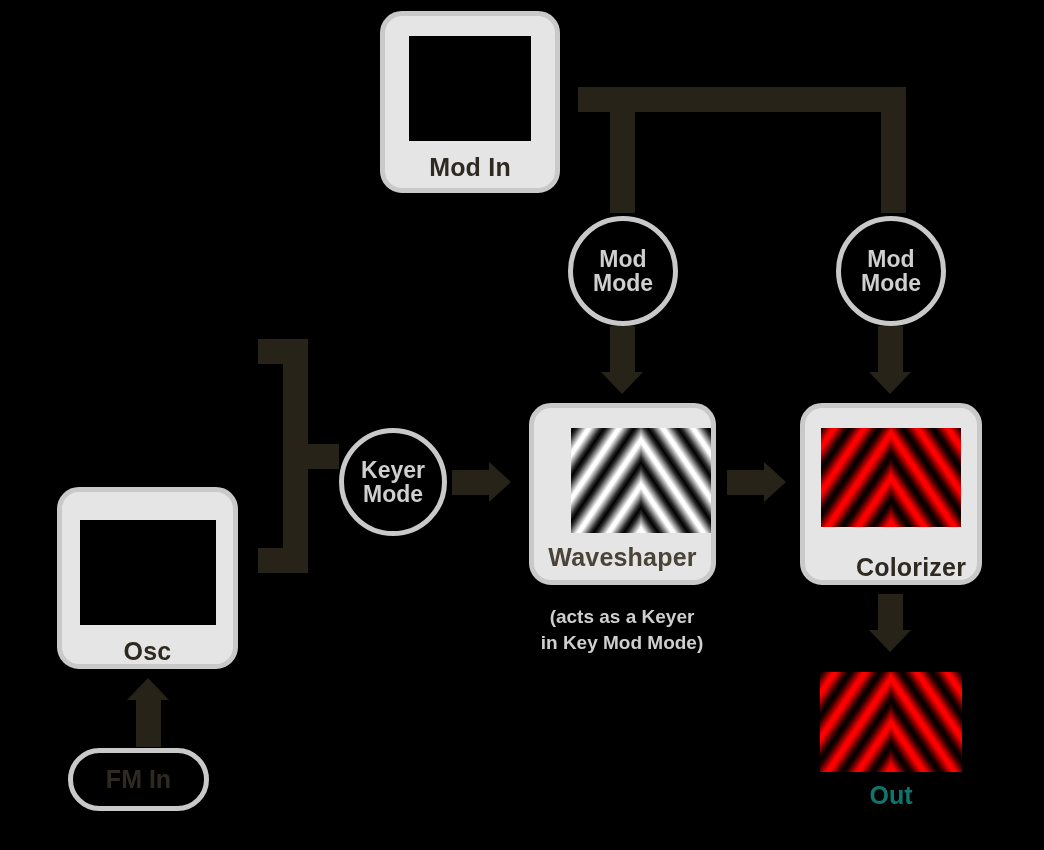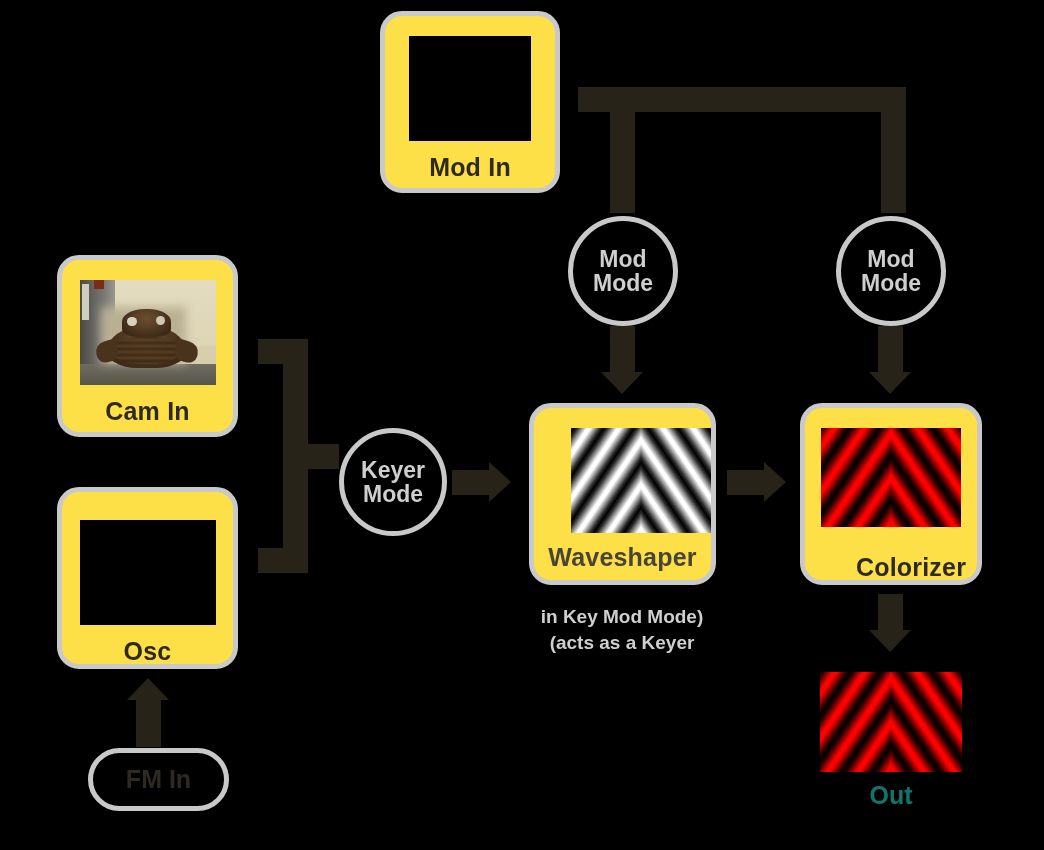--- a/index.html
+++ b/index.html
@@ -5,21 +5,21 @@
   html,body{margin:0;padding:0;background:#000;}
   body{
     width:1044px;height:850px;position:relative;overflow:hidden;
     font-family:"Liberation Sans","DejaVu Sans",sans-serif;
     background:#000;color:#2b2720;
   }
   .stage{position:absolute;left:0;top:0;width:1044px;height:850px;}
 
   
   .node{position:absolute;box-sizing:border-box;border:5px solid #c9c9c9;
-        border-radius:22px;background:#fde047;display:flex;flex-direction:column;
+        border-radius:22px;background:#e5e5e5;display:flex;flex-direction:column;
         align-items:center;justify-content:flex-start;}
   .node .thumb{background:#000;overflow:hidden;display:block;}
   .node .cap{font-size:25px;font-weight:700;color:#2e2a22;letter-spacing:.2px;
              line-height:1;width:100%;text-align:center;}
 
   
   .pill{position:absolute;box-sizing:border-box;border:5px solid #c9c9c9;
         border-radius:999px;background:#000;display:flex;align-items:center;
         justify-content:center;}
   .pill span{font-size:25px;font-weight:700;color:#2e2a22;}
@@ -110,54 +110,27 @@
   <div class="arrow-down" style="left:869px;top:630px;"></div>
 
   <div class="bar" style="left:136px;top:700px;width:25px;height:47px;"></div>
   <div class="arrow-up" style="left:127px;top:678px;"></div>
 
   <div class="node" style="left:380px;top:11px;width:180px;height:182px;padding-top:20px;">
     <div class="thumb tex-green" style="width:122px;height:105px;"></div>
     <div class="cap" style="margin-top:14px;">Mod In</div>
   </div>
 
-  <div class="node" style="left:57px;top:255px;width:181px;height:182px;padding-top:20px;">
-    <div class="thumb cam" style="width:136px;height:105px;">
-
-      <div style="position:absolute;inset:0;background:linear-gradient(180deg,#e4dcc0 0%,#ded5b6 62%,#d7cfae 63%,#d4ccaa 100%);"></div>
-
-      <div style="position:absolute;left:0;top:0;width:26%;height:80%;background:linear-gradient(90deg,#4c4a46,#7b7974 70%,#9b978e);"></div>
-      <div style="position:absolute;left:2%;top:4%;width:5%;height:34%;background:#cfcfc0;"></div>
-      <div style="position:absolute;left:11%;top:0;width:7%;height:9%;background:#7a2c14;"></div>
-
-      <div style="position:absolute;left:0;bottom:0;width:100%;height:20%;background:linear-gradient(180deg,#6f6d62,#585549);"></div>
-
-      <div style="position:absolute;left:16%;top:26%;width:62%;height:54%;background:#b9b094;filter:blur(5px);"></div>
-
-      <div style="position:absolute;left:20%;top:44%;width:58%;height:40%;background:radial-gradient(ellipse at 50% 30%,#6b4d2e,#3d2a17 75%);border-radius:46% 46% 38% 38%/60% 60% 40% 40%;"></div>
-
-      <div style="position:absolute;left:24%;top:54%;width:50%;height:26%;background:repeating-linear-gradient(0deg,#5a3f24 0px,#3a2715 3px,#5a3f24 6px);border-radius:44%;opacity:.85;"></div>
-
-      <div style="position:absolute;left:31%;top:28%;width:36%;height:26%;background:radial-gradient(ellipse at 50% 35%,#6d4f2f,#3b2817 80%);border-radius:46% 46% 30% 30%;"></div>
-
-      <div style="position:absolute;left:35%;top:35%;width:7%;height:9%;background:#d8d2c2;border-radius:50%;"></div>
-      <div style="position:absolute;left:56%;top:34%;width:7%;height:9%;background:#cfc8b6;border-radius:50%;"></div>
-
-      <div style="position:absolute;left:12%;top:58%;width:16%;height:20%;background:#4a331d;border-radius:50% 10% 40% 40%;transform:rotate(-16deg);"></div>
-      <div style="position:absolute;left:70%;top:58%;width:17%;height:20%;background:#4a331d;border-radius:10% 50% 40% 40%;transform:rotate(16deg);"></div>
-    </div>
-    <div class="cap" style="margin-top:14px;">Cam In</div>
-  </div>
 
   <div class="node" style="left:57px;top:487px;width:181px;height:182px;padding-top:28px;">
     <div class="thumb tex-osc" style="width:136px;height:105px;"></div>
     <div class="cap" style="margin-top:14px;">Osc</div>
   </div>
 
-  <div class="pill" style="left:88px;top:748px;width:141px;height:63px;">
+  <div class="pill" style="left:68px;top:748px;width:141px;height:63px;">
     <span>FM In</span>
   </div>
 
   <div class="node" style="left:529px;top:403px;width:187px;height:182px;padding-top:20px;align-items:flex-end;">
     <div class="thumb chev bw" style="width:140px;height:105px;">
       <div class="zz">
           <div class="half lh"></div>
           <div class="half rh"></div>
         </div>
     </div>
@@ -193,17 +166,17 @@
     <div>Mod</div>
     <div>Mode</div>
   </div>
 
   <div class="knob" style="left:836px;top:216px;width:110px;height:110px;">
     <div>Mod</div>
     <div>Mode</div>
   </div>
 
   <div class="note" style="left:497px;top:604px;width:250px;">
+    <div>(acts as a Keyer</div>
     <div>in Key Mod Mode)</div>
-    <div>(acts as a Keyer</div>
   </div>
 
 </div>
 
 </body></html>

